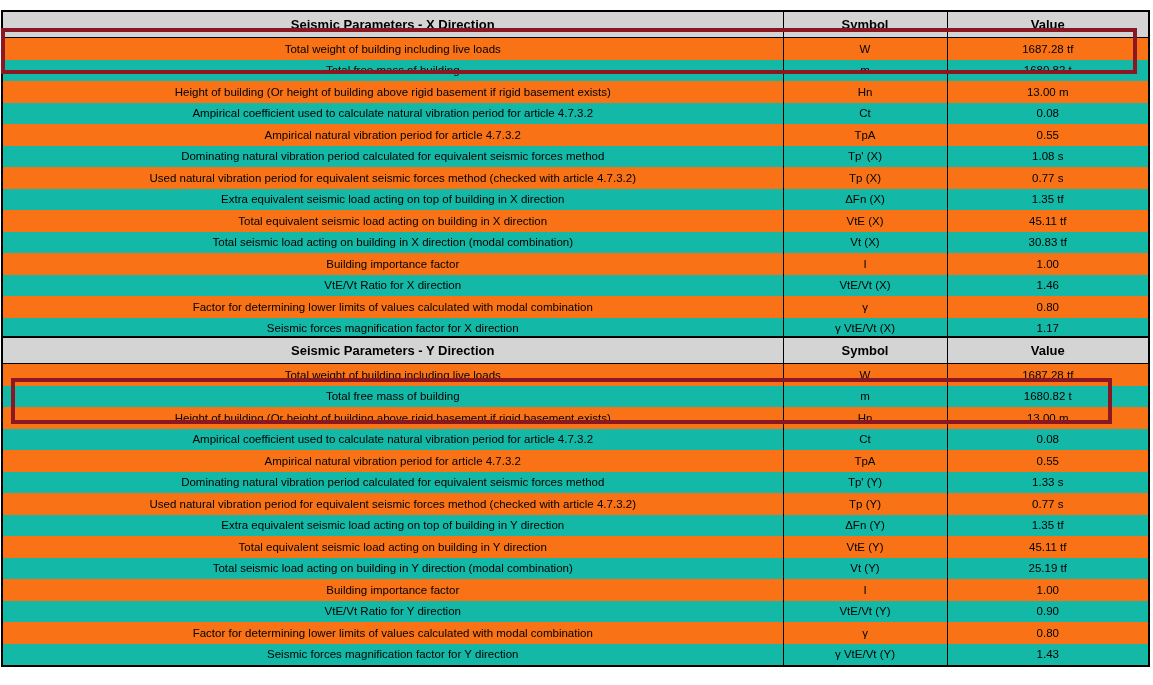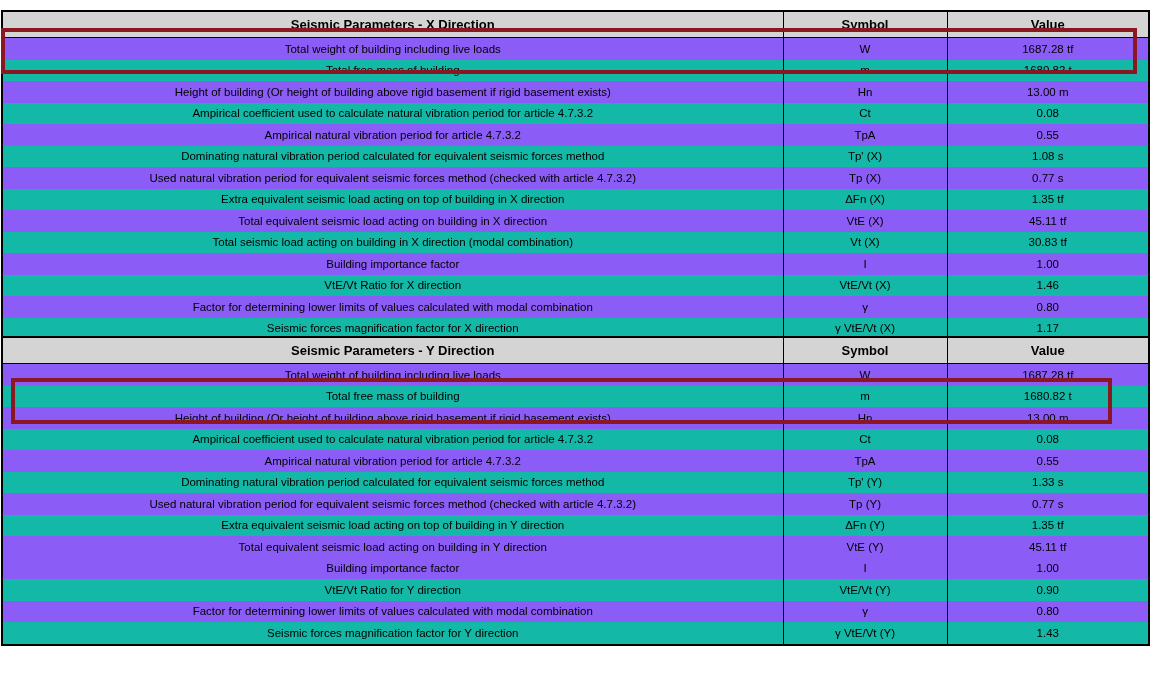--- a/index.html
+++ b/index.html
@@ -45,21 +45,21 @@
     font-size: 11.5px;
     text-align: center;
     padding: 0;
     white-space: nowrap;
     overflow: hidden;
   }
   .params-table th + th,
   .params-table td + td {
     border-left: 1px solid #000000;
   }
-  .params-table tr.odd td  { background: #8b5cf6; }
+  .params-table tr.odd td  { background: #f97316; }
   .params-table tr.even td { background: #14b8a6; }
   .hl-box {
     position: absolute;
     box-sizing: border-box;
     border: 4px solid #8b1722;
     pointer-events: none;
     background: transparent;
   }
   .hl-1 { left: 1px;  top: 28px;  width: 1136px; height: 46px; }
   .hl-2 { left: 11px; top: 378px; width: 1101px; height: 46px; }
@@ -208,20 +208,25 @@
         <tr class="even">
           <td>Extra equivalent seismic load acting on top of building in Y direction</td>
           <td>ΔFn (Y)</td>
           <td>1.35 tf</td>
         </tr>
         <tr class="odd">
           <td>Total equivalent seismic load acting on building in Y direction</td>
           <td>VtE (Y)</td>
           <td>45.11 tf</td>
         </tr>
+        <tr class="even">
+          <td>Total seismic load acting on building in Y direction (modal combination)</td>
+          <td>Vt (Y)</td>
+          <td>25.19 tf</td>
+        </tr>
         <tr class="odd">
           <td>Building importance factor</td>
           <td>I</td>
           <td>1.00</td>
         </tr>
         <tr class="even">
           <td>VtE/Vt Ratio for Y direction</td>
           <td>VtE/Vt (Y)</td>
           <td>0.90</td>
         </tr>

